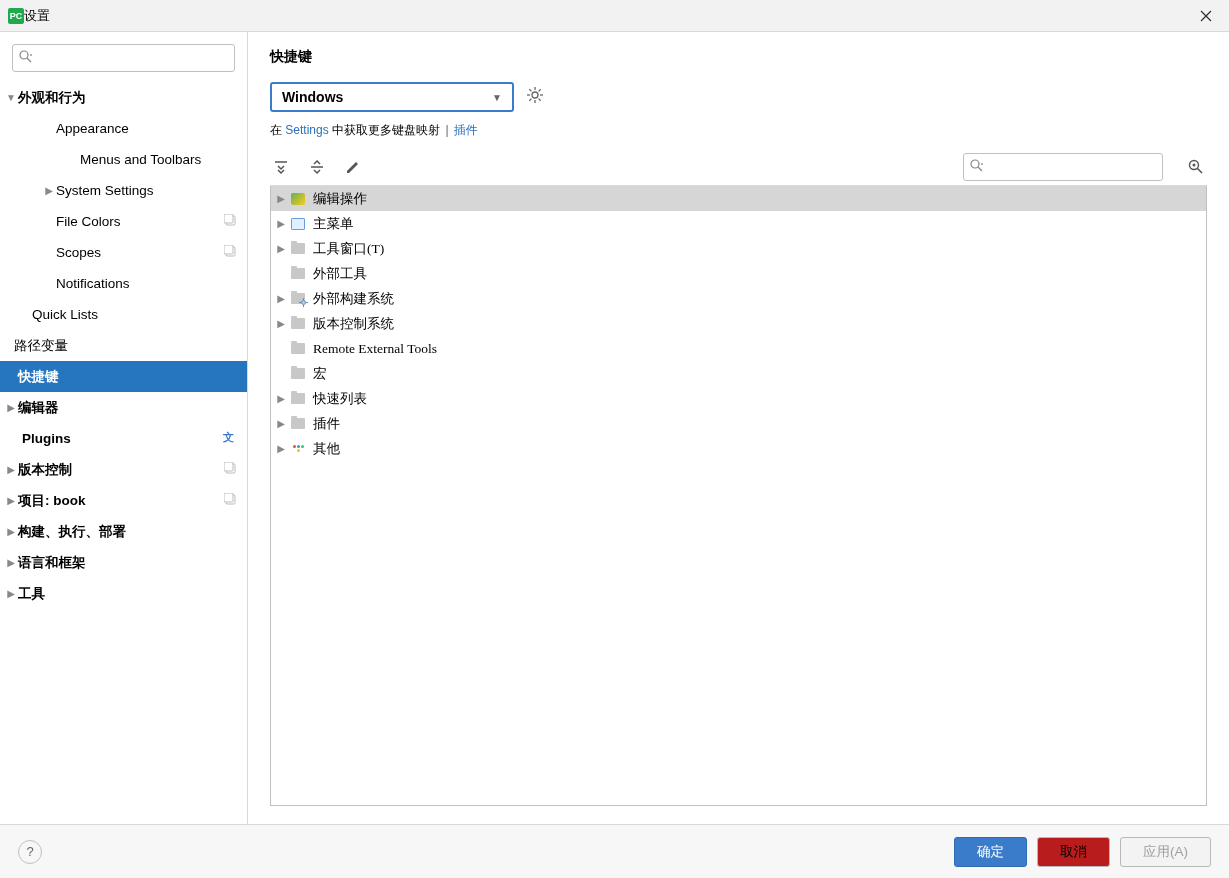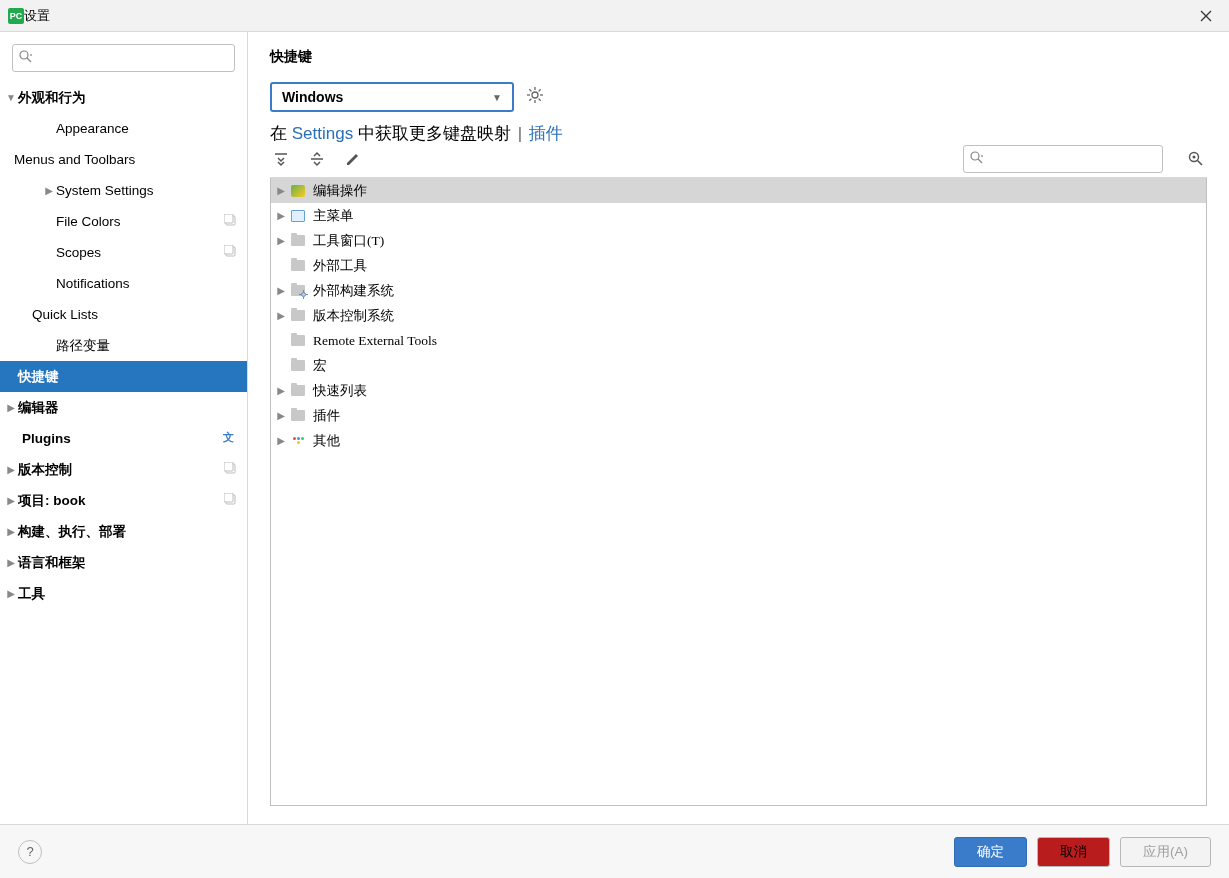--- a/index.html
+++ b/index.html
@@ -137,22 +137,22 @@
   margin-left: auto;
   color: #666;
   font-size: 10px;
 }
 .gear-icon {
   color: #666;
   font-size: 16px;
   cursor: pointer;
 }
 .link-row {
-  font-size: 17px;
-  margin-bottom: 0;
+  font-size: 12px;
+  margin-bottom: 14px;
 }
 .link-row a { color: #2a6fbb; text-decoration: none; cursor: pointer; }
 .link-row .sep { color: #666; margin: 0 2px; }
 .toolbar-row {
   display: flex;
   align-items: center;
   gap: 14px;
   border-bottom: 1px solid #d9d9d9;
   padding-bottom: 4px;
 }
@@ -306,21 +306,21 @@
     </div>
     <div class="sidebar-tree" id="sidebar-tree">
         <div class="tree-row bold" style="padding-left: 4px;">
           <span class="tree-arrow">▼</span>
           <span class="tree-label">外观和行为</span>
         </div>
         <div class="tree-row" style="padding-left: 42px;">
           <span class="tree-arrow"></span>
           <span class="tree-label">Appearance</span>
         </div>
-        <div class="tree-row" style="">
+        <div class="tree-row" style="padding-left: 42px; margin-left: 24px;">
           <span class="tree-arrow"></span>
           <span class="tree-label">Menus and Toolbars</span>
         </div>
         <div class="tree-row" style="padding-left: 42px;">
           <span class="tree-arrow">▶</span>
           <span class="tree-label">System Settings</span>
         </div>
         <div class="tree-row" style="padding-left: 42px;">
           <span class="tree-arrow"></span>
           <span class="tree-label">File Colors</span>
@@ -338,21 +338,21 @@
             </svg></span>
         </div>
         <div class="tree-row" style="padding-left: 42px;">
           <span class="tree-arrow"></span>
           <span class="tree-label">Notifications</span>
         </div>
         <div class="tree-row" style="padding-left: 18px;">
           <span class="tree-arrow"></span>
           <span class="tree-label">Quick Lists</span>
         </div>
-        <div class="tree-row" style="padding-left: 42px; font-family: Liberation Mono, monospace;">
+        <div class="tree-row" style=" font-family: Liberation Mono, monospace;">
           <span class="tree-arrow"></span>
           <span class="tree-label">路径变量</span>
         </div>
         <div class="tree-row selected bold" style="padding-left: 4px;">
           <span class="tree-arrow"></span>
           <span class="tree-label">快捷键</span>
         </div>
         <div class="tree-row bold" style="padding-left: 4px;">
           <span class="tree-arrow">▶</span>
           <span class="tree-label">编辑器</span>

